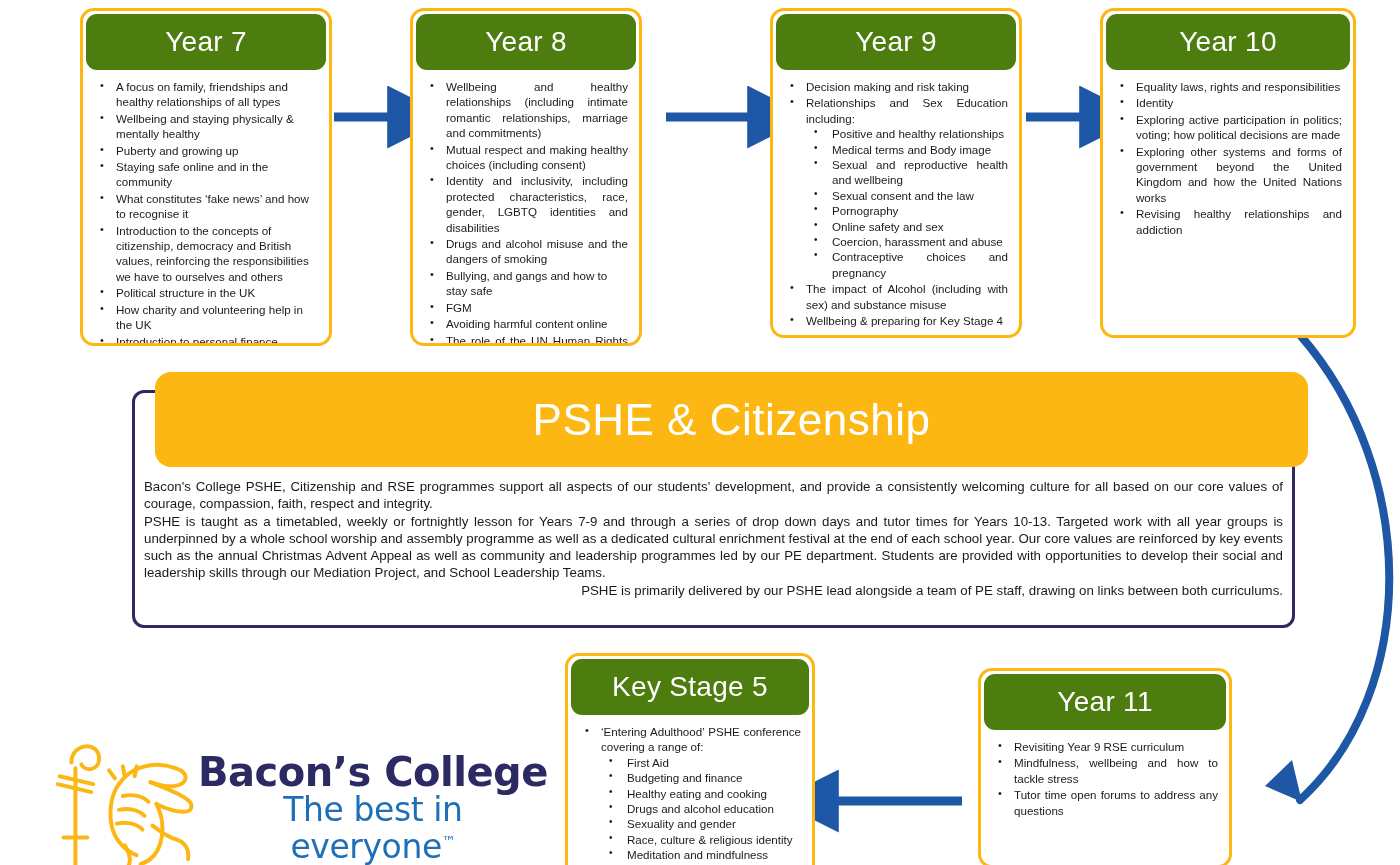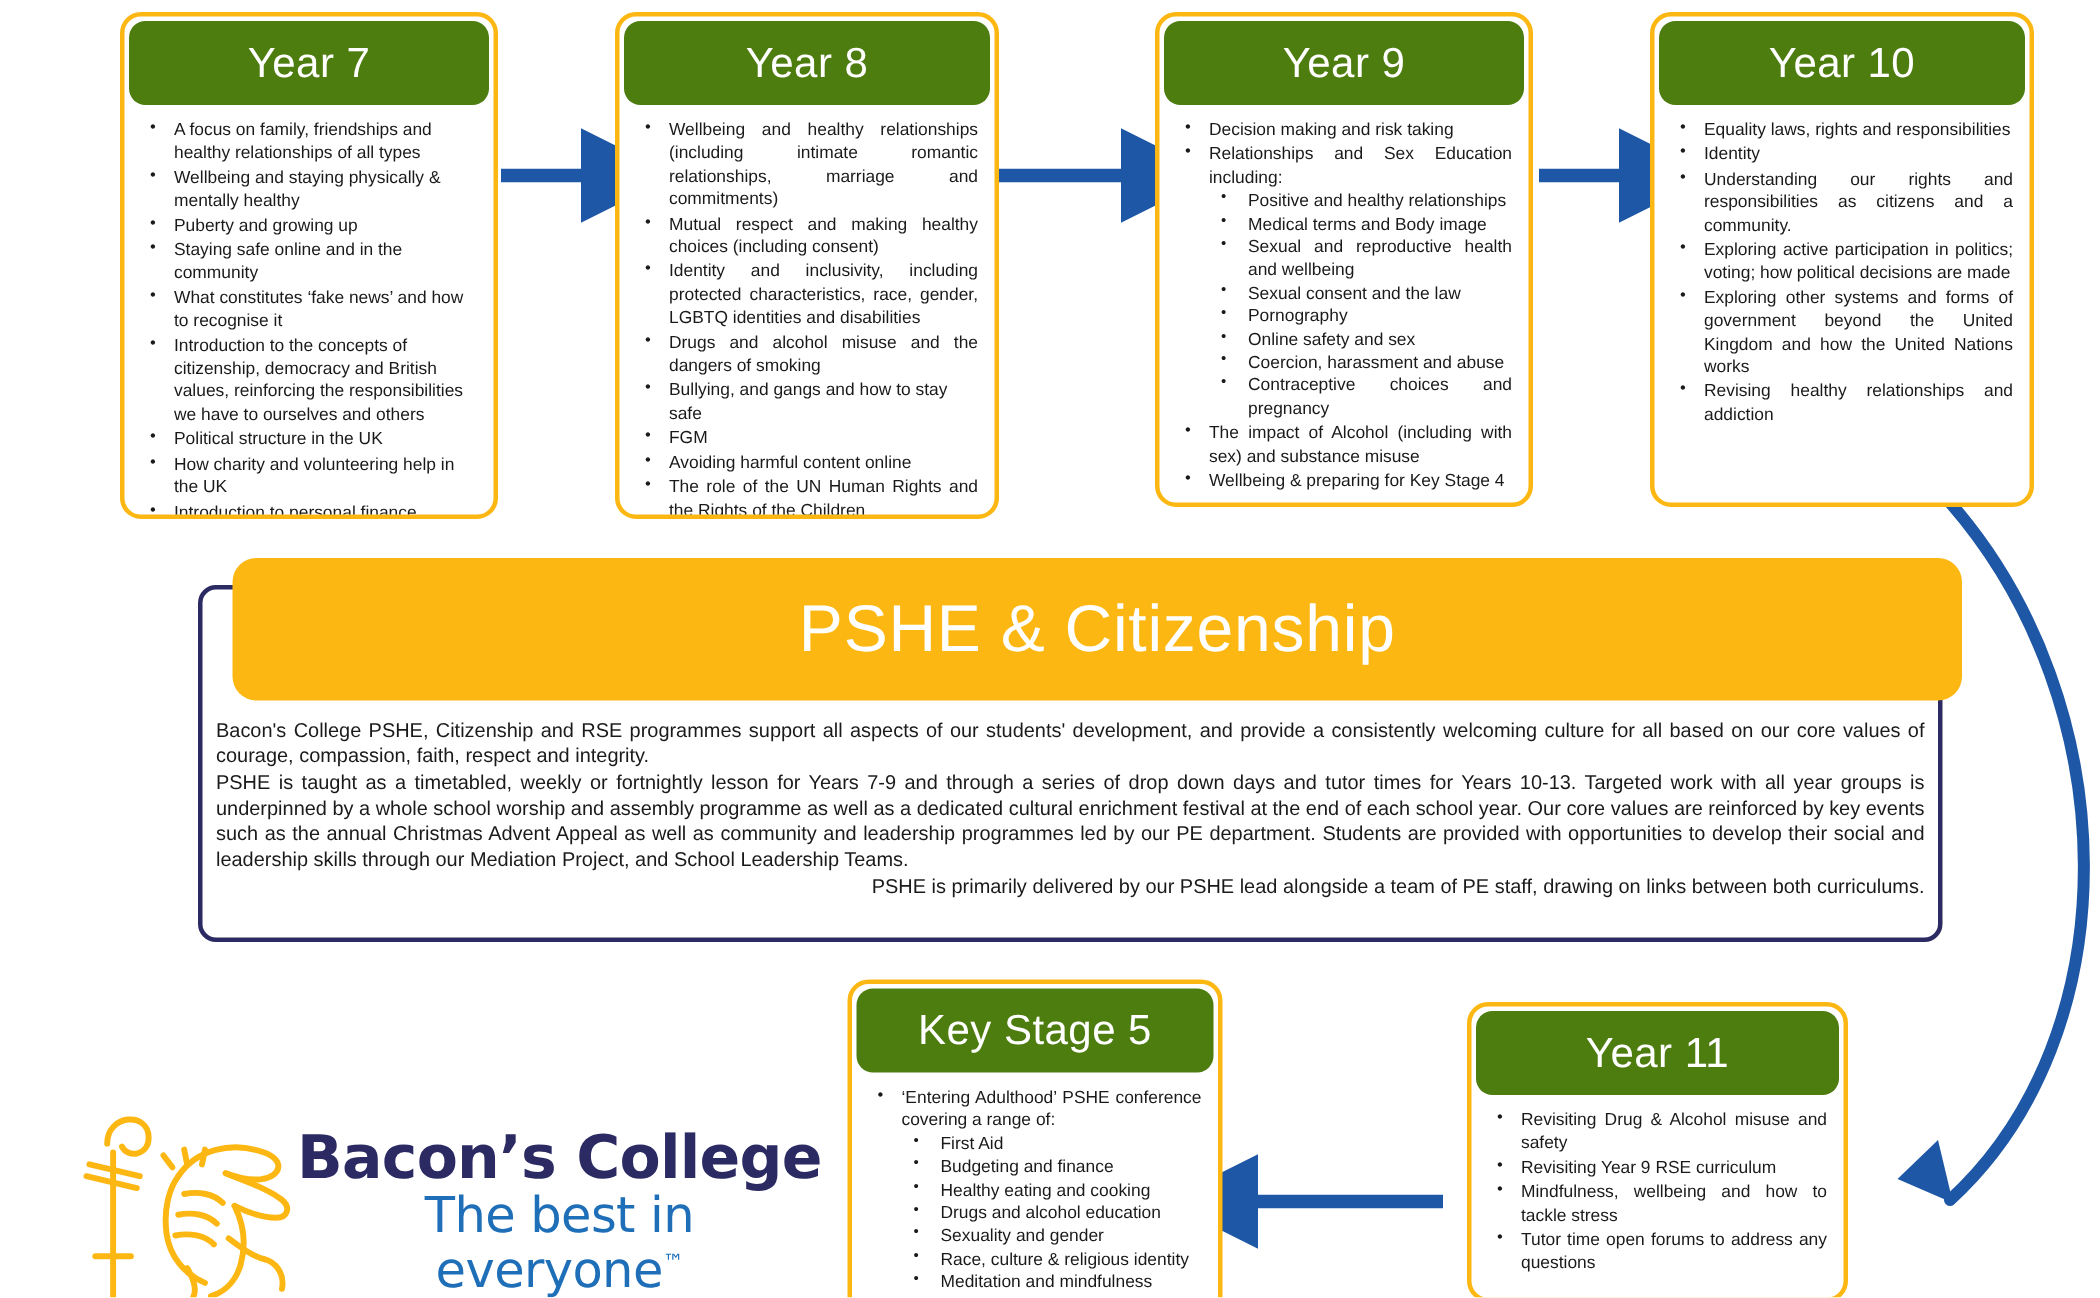--- a/index.html
+++ b/index.html
@@ -202,21 +202,21 @@
         <li>Staying safe online and in the community</li>
         <li>What constitutes ‘fake news’ and how to recognise it</li>
         <li>Introduction to the concepts of citizenship, democracy and British values, reinforcing the responsibilities we have to ourselves and others</li>
         <li>Political structure in the UK</li>
         <li>How charity and volunteering help in the UK</li>
         <li>Introduction to personal finance</li>
       </ul>
     </div>
   </div>
 
-  <div class="card" id="card-year8" style="left:410px; top:8px; width:256px; height:338px;">
+  <div class="card" id="card-year8" style="left:410px; top:8px; width:232px; height:338px;">
     <div class="card-header">Year 8</div>
     <div class="card-body">
       <ul class="bullets">
         <li class="just">Wellbeing and healthy relationships (including intimate romantic relationships, marriage and commitments)</li>
         <li class="just">Mutual respect and making healthy choices (including consent)</li>
         <li class="just">Identity and inclusivity, including protected characteristics, race, gender, LGBTQ identities and disabilities</li>
         <li class="just">Drugs and alcohol misuse and the dangers of smoking</li>
         <li>Bullying, and gangs and how to stay safe</li>
         <li>FGM</li>
         <li>Avoiding harmful content online</li>
@@ -249,21 +249,20 @@
       </ul>
     </div>
   </div>
 
   <div class="card" id="card-year10" style="left:1100px; top:8px; width:256px; height:330px;">
     <div class="card-header">Year 10</div>
     <div class="card-body">
       <ul class="bullets">
         <li>Equality laws, rights and responsibilities</li>
         <li>Identity</li>
-        <li class="just">Understanding our rights and responsibilities as citizens and a community.</li>
         <li class="just">Exploring active participation in politics; voting; how political decisions are made</li>
         <li class="just">Exploring other systems and forms of government beyond the United Kingdom and how the United Nations works</li>
         <li class="just">Revising healthy relationships and addiction</li>
       </ul>
     </div>
   </div>
 
   <div id="centre-panel" style="left:132px; top:390px; width:1163px; height:238px;"></div>
 
   <div id="banner" style="left:142px; top:372px; width:1153px; height:95px;">
@@ -294,21 +293,20 @@
           </ul>
         </li>
       </ul>
     </div>
   </div>
 
   <div class="card" id="card-year11" style="left:978px; top:668px; width:254px; height:200px;">
     <div class="card-header">Year 11</div>
     <div class="card-body">
       <ul class="bullets">
-        <li class="just">Revisiting Drug &amp; Alcohol misuse and safety</li>
         <li>Revisiting Year 9 RSE curriculum</li>
         <li class="just">Mindfulness, wellbeing and how to tackle stress</li>
         <li class="just">Tutor time open forums to address any questions</li>
       </ul>
     </div>
   </div>
 
   <div id="logo" style="left:28px; top:726px; width:520px; height:139px;">
 
     <svg width="172" height="140" viewBox="0 0 172 140">

